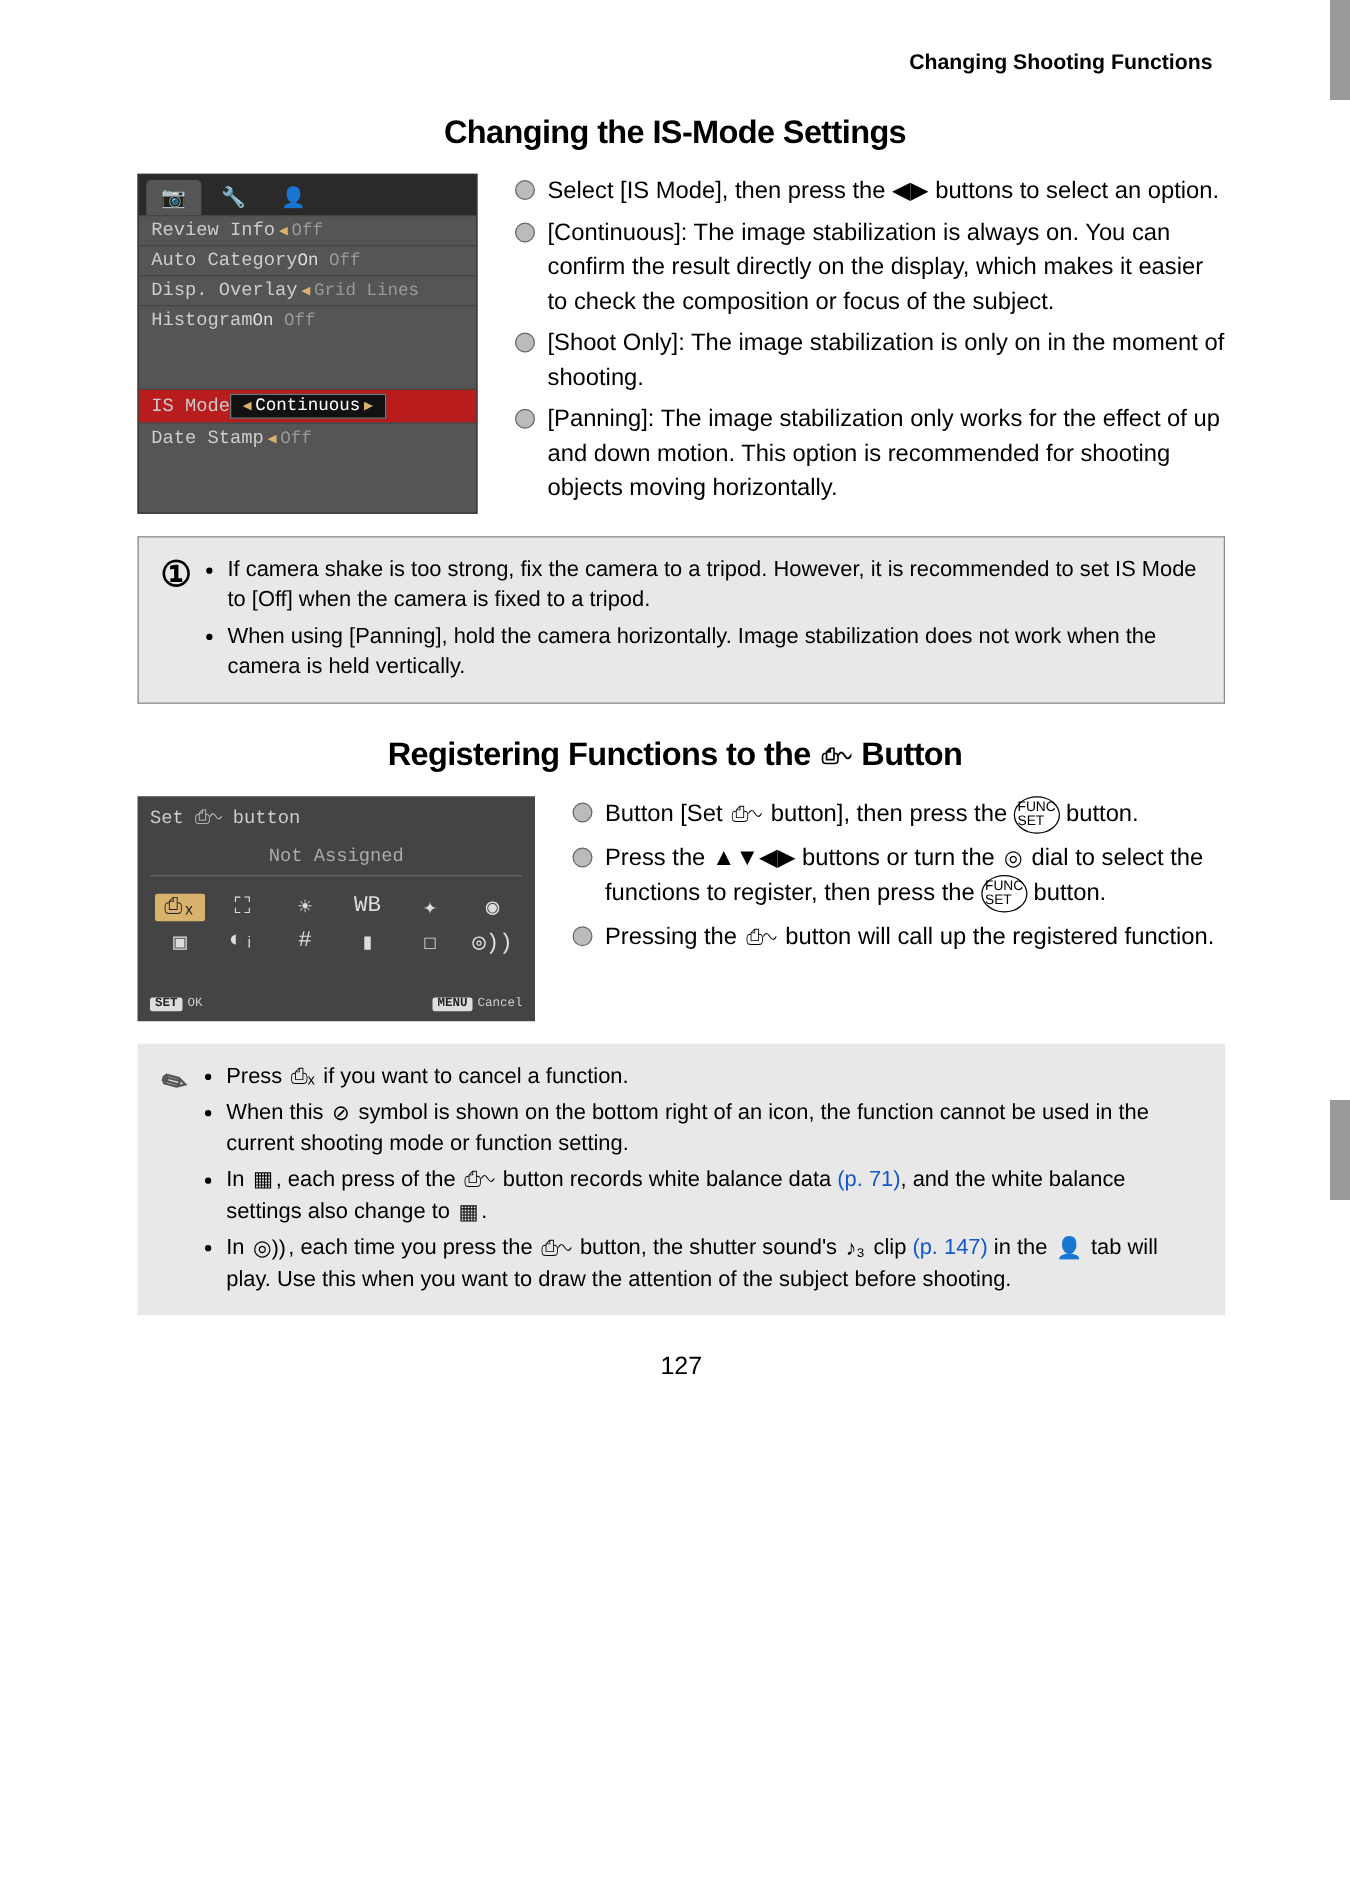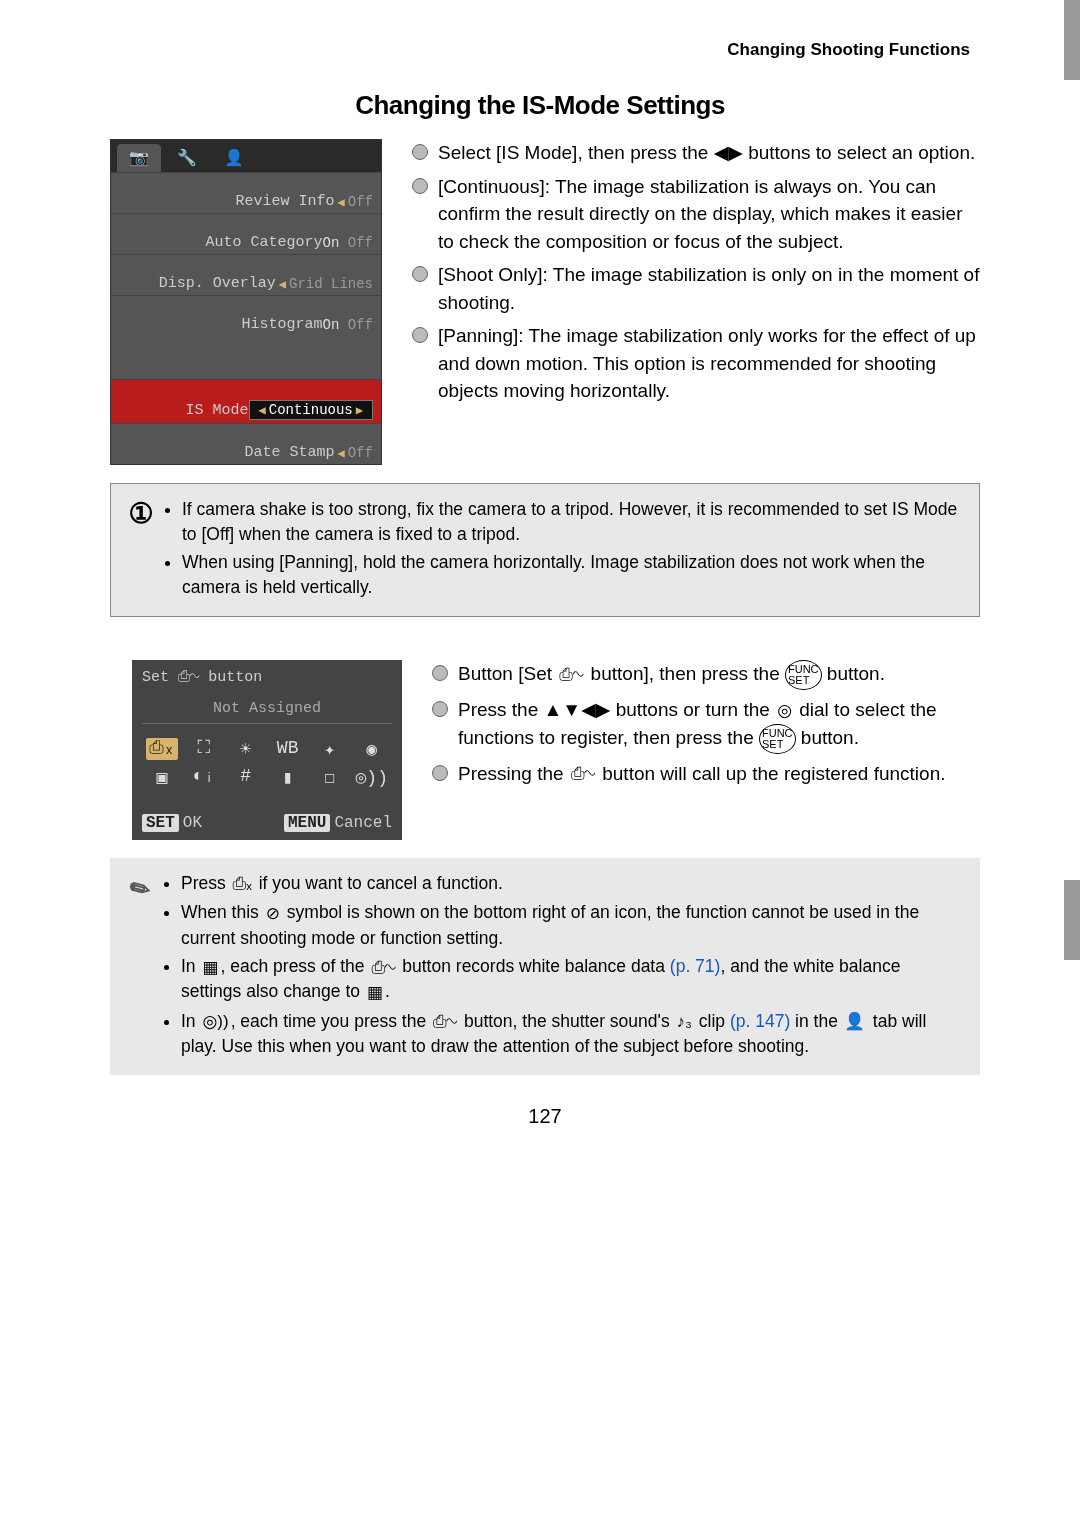--- a/index.html
+++ b/index.html
@@ -68,22 +68,22 @@
     color: #888;
     font-size: 16px;
   }
   .cam-tab.active {
     background: #555;
     color: #ddd;
     border-radius: 4px 4px 0 0;
   }
   .cam-row {
     display: flex;
-    justify-content: flex-end;
-    padding: 20px 8px 3px 10px;
+    justify-content: flex-start;
+    padding: 3px 8px 3px 10px;
     border-top: 1px solid #444;
     align-items: center;
   }
   .cam-row.highlight {
     background: #b91c1c;
     margin-top: 43px;
   }
   .cam-row .label { color: #ccc; }
   .cam-row .val { color: #999; font-size: 14px; }
   .cam-row .val .on { color: #ddd; }
@@ -121,50 +121,49 @@
     flex-shrink:0;
     text-align:center;
     font-size:28px;
     font-weight:bold;
   }
   .note-box ul {
     margin:3px; padding-left: 18px;
   }
   .note-box li { margin-bottom: 4px; }
   .cam-screen2 {
-    width: 270px;
+    width: 318px;
     height: 180px;
     flex-shrink:0;
     background:#444;
     font-family:"Courier New", monospace;
     color:#ccc;
     font-size:15px;
     padding:8px 10px;
     box-sizing:border-box;
     position:relative;
-    margin-left:22px;
   }
   .cam-screen2 .title { color:#ccc; margin-bottom:14px;}
   .cam-screen2 .subtitle { color:#aaa; text-align:center; margin-bottom:8px; border-bottom:1px solid #666; padding-bottom:6px;}
   .icon-grid {
     display:grid;
     grid-template-columns: repeat(6, 1fr);
     gap:6px 10px;
     padding: 6px 4px;
     font-size:18px;
     text-align:center;
     color:#ddd;
   }
   .icon-grid span.sel {
     background:#d9b36b; color:#222; border-radius:2px;
   }
   .cam-footer {
     position:absolute; bottom:8px; left:10px; right:10px;
     display:flex; justify-content:space-between;
-    font-size:16px;
+    font-size:10px;
   }
   .cam-footer .btn { background:#ddd; color:#222; padding:0 4px; font-weight:bold; border-radius:2px; margin-right:4px;}
   .inline-icon {
     display:inline-block;
     font-size:17px;
     vertical-align:middle;
     padding:0 2px;
   }
   .func-btn {
     display:inline-block;
@@ -266,20 +265,23 @@
 
   <div class="note-box">
     <div class="note-icon">①</div>
     <ul>
       <li>If camera shake is too strong, fix the camera to a tripod. However, it is recommended to set IS Mode to [Off] when the camera is fixed to a tripod.</li>
       <li>When using [Panning], hold the camera horizontally. Image stabilization does not work when the camera is held vertically.</li>
     </ul>
   </div>
 
   <div class="section-header">
+    <h2>
+      <span>Registering Functions to the </span><span class="inline-icon">⎙∿</span><span> Button</span>
+    </h2>
     <div class="line"></div>
   </div>
 
   <div class="two-col">
     <div class="cam-screen2">
       <div class="title">Set ⎙∿ button</div>
       <div class="subtitle">Not Assigned</div>
       <div class="icon-grid">
         <span class="sel">⎙ₓ</span>
           <span>⛶</span>

